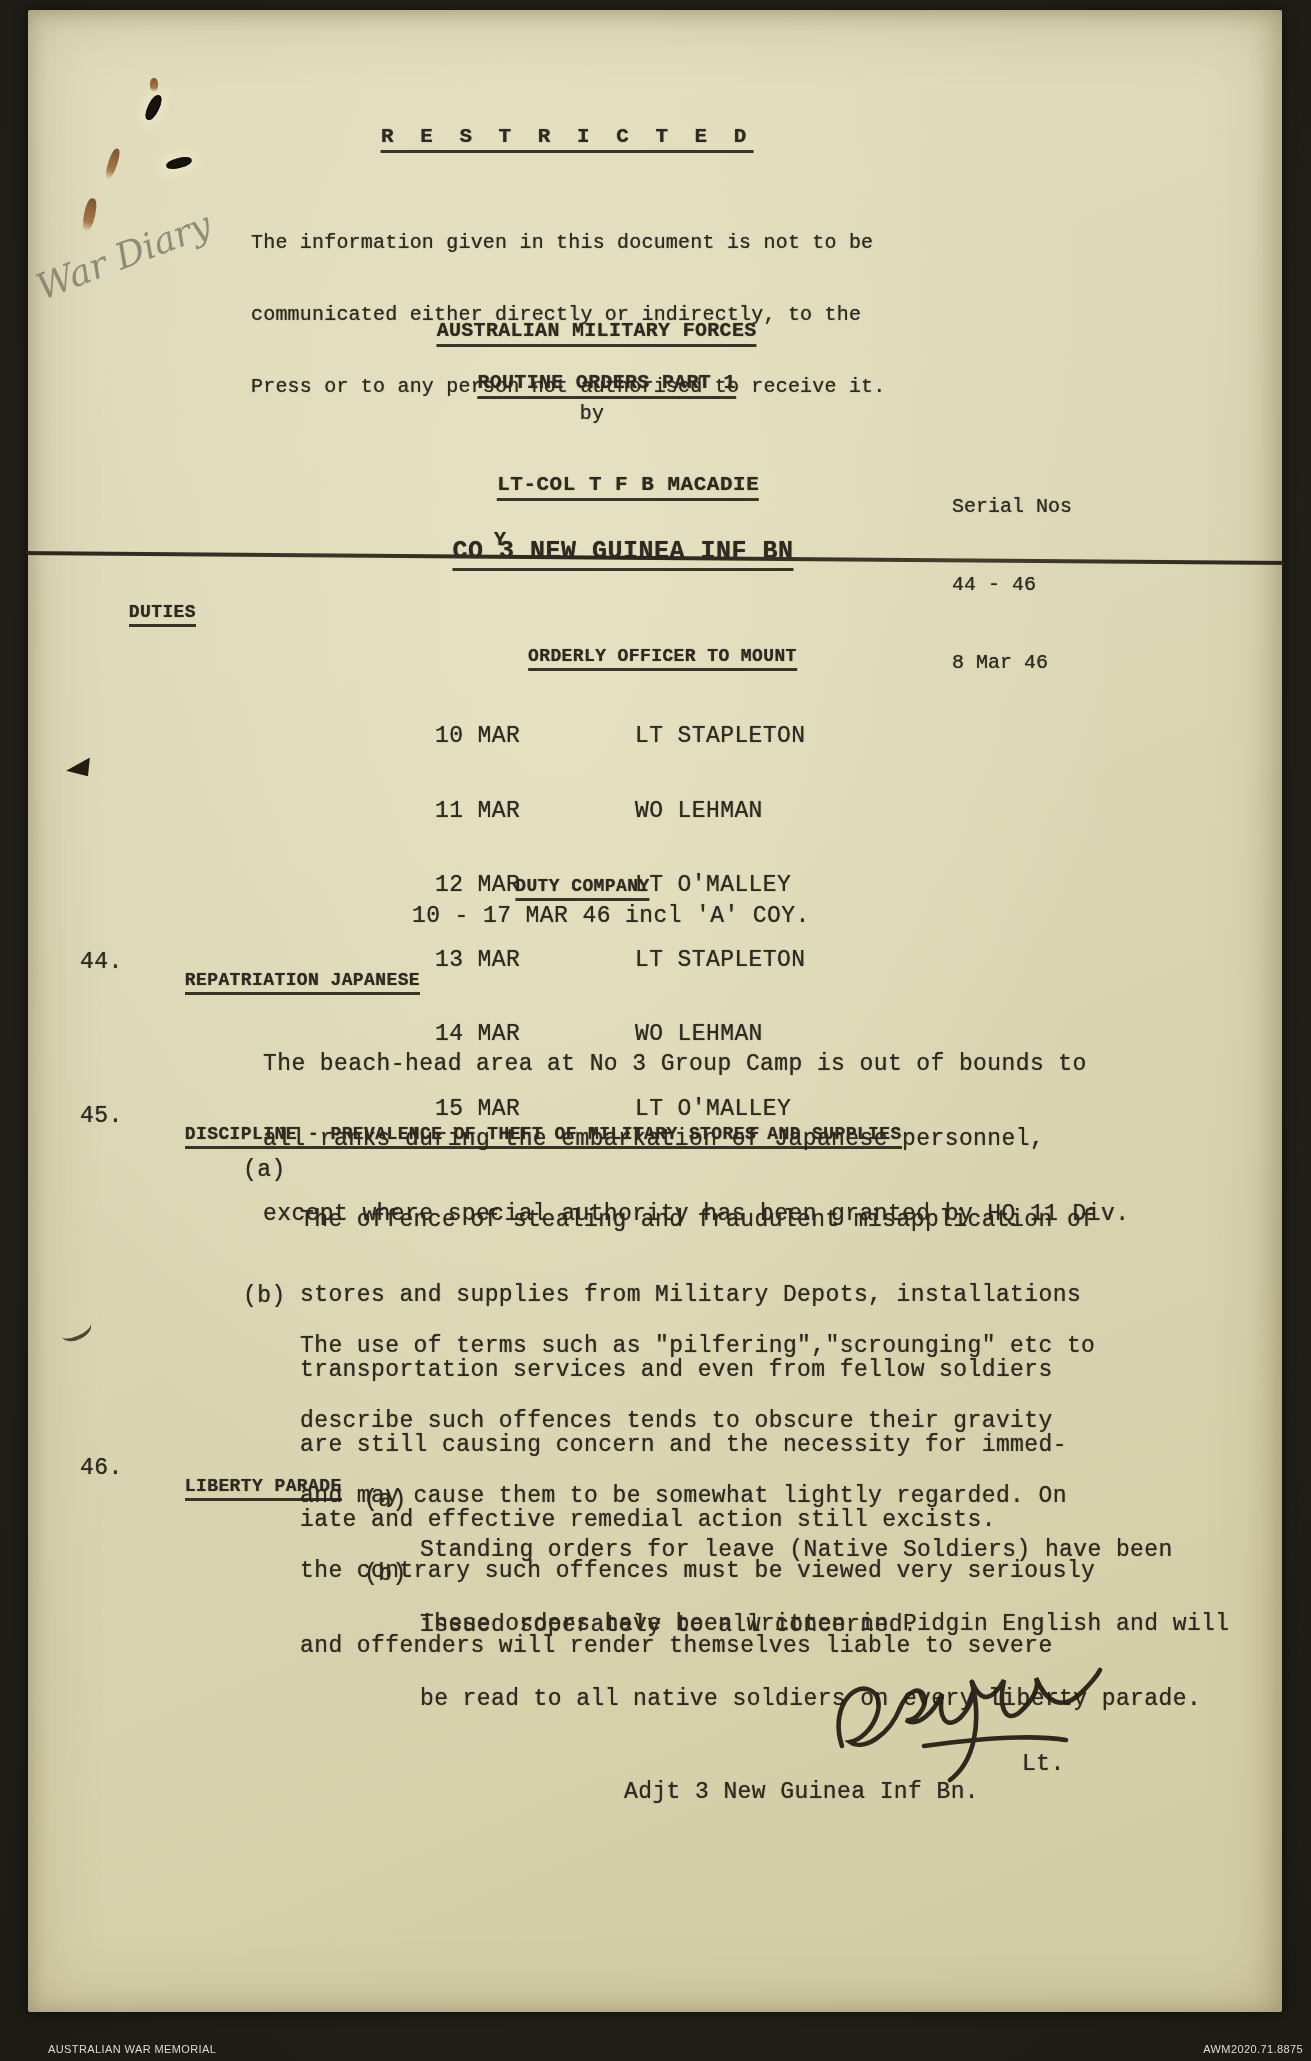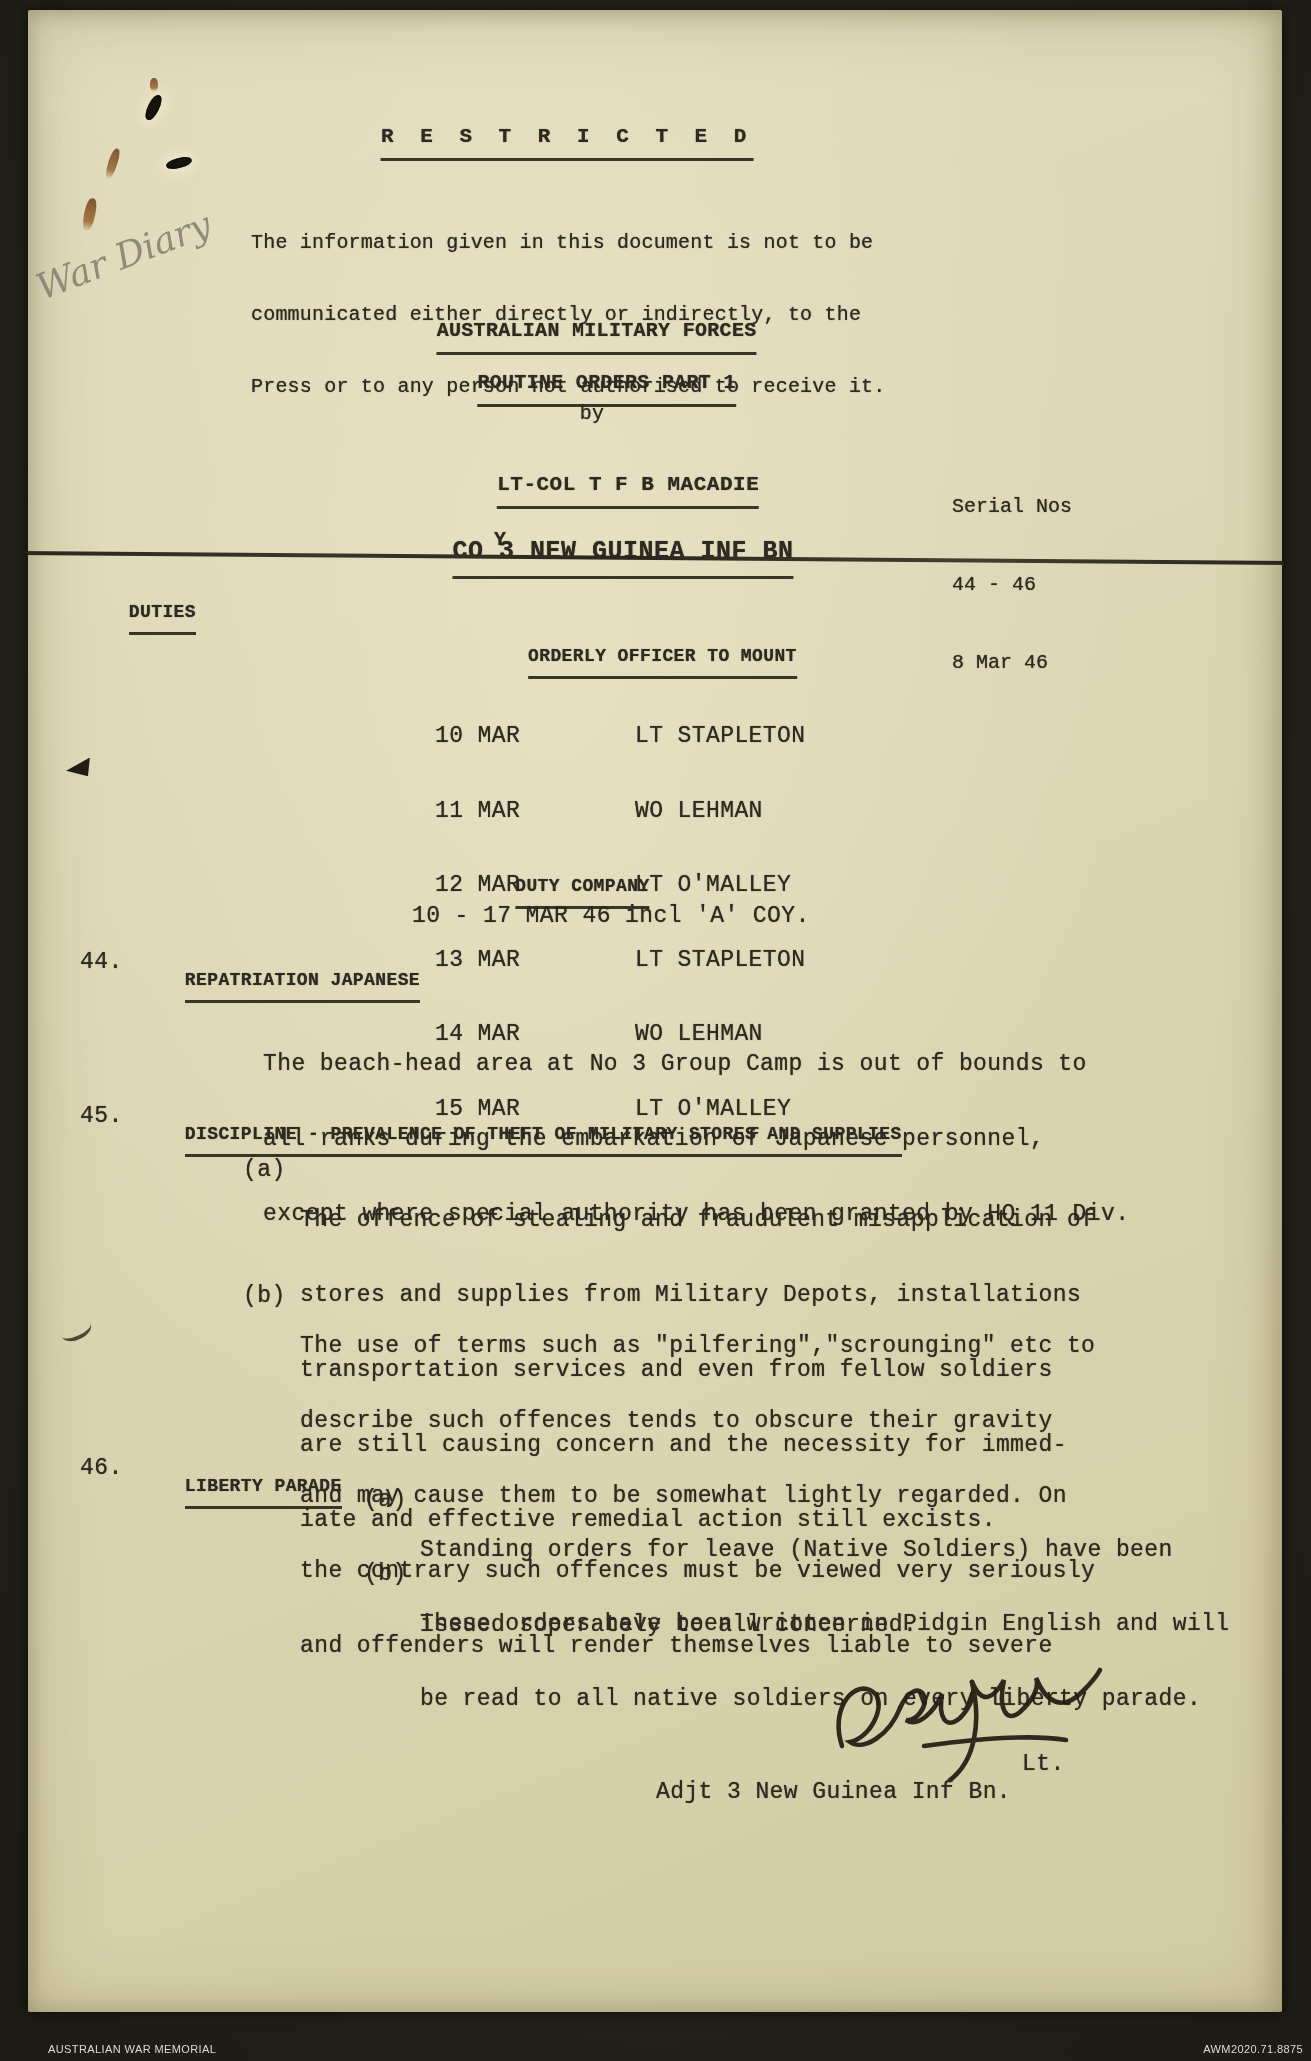--- a/index.html
+++ b/index.html
@@ -18,21 +18,21 @@
     box-shadow: inset 0 0 70px rgba(110,98,58,.28), inset -10px 0 22px rgba(95,85,48,.22),
                 inset 6px 4px 16px rgba(100,90,55,.18), 0 0 14px rgba(0,0,0,.6);
     border-radius:2px;
   }
   .ink{ color:#2f2a21; text-shadow:0 0 1px rgba(45,38,28,.8); position:absolute; white-space:pre; }
   .t-notice{ font-size:20px; letter-spacing:.2px; line-height:24px; }
   .t-head{ font-size:20px; font-weight:bold; letter-spacing:.3px; }
   .t-body{ font-size:23px; letter-spacing:.4px; line-height:25px; }
   .t-body-b{ font-size:18px; font-weight:bold; letter-spacing:.4px; }
   .centered{ transform:translateX(-50%); }
-  .u{ border-bottom:3px solid rgba(40,33,24,.9); padding-bottom:10px; }
+  .u{ border-bottom:3px solid rgba(40,33,24,.9); padding-bottom:2px; }
   .rrow{ display:flex; line-height:24.6px; }
   .rdate{ width:200px; }
   .rule{
     position:absolute; left:26px; top:556px; width:1258px; height:3.5px;
     background:linear-gradient(90deg,#2c261e 0%,#3b342a 22%,#2b251d 48%,#453d30 74%,#2c261e 100%);
     transform:rotate(.45deg); border-radius:2px; filter:blur(.2px);
   }
   .pencil{
     position:absolute; font-family:"DejaVu Serif",serif; font-style:italic;
     color:#868171; opacity:.88; white-space:pre;
@@ -189,18 +189,18 @@
   <svg class="sig" style="left:808px; top:1648px;" width="310" height="150" viewBox="0 0 310 150">
     <g stroke="#221c12" stroke-width="4.6" fill="none" stroke-linecap="round" opacity=".92">
       <path d="M34,98 C22,62 44,34 62,42 C82,51 64,90 42,94 C56,104 82,86 92,60"></path>
       <path d="M92,60 C100,42 112,38 116,48 C120,58 108,74 98,72 C110,80 126,64 134,46 C130,70 138,82 152,70 C162,60 168,46 164,34"></path>
       <path d="M164,34 C174,58 186,50 196,32 C190,60 198,76 212,64 C224,53 232,40 228,30 C238,54 254,64 274,44 C282,36 288,30 292,22"></path>
       <path d="M164,34 C174,76 166,114 142,132"></path>
       <path d="M116,98 C160,92 222,86 258,92"></path>
     </g>
   </svg>
   <div class="ink t-body" style="left:1022px; top:1752px;">Lt.</div>
-  <div class="ink t-body" style="left:656px; top:1780px;text-align:center;">Adjt 3 New Guinea Inf Bn.</div>
+  <div class="ink t-body" style="left:624px; top:1780px;text-align:center;">Adjt 3 New Guinea Inf Bn.</div>
 
   <div class="footer-text" style="left:8px;">AUSTRALIAN WAR MEMORIAL</div>
   <div class="footer-text" style="right:8px;">AWM2020.71.8875</div>
 
 </div>
 
 </body></html>

